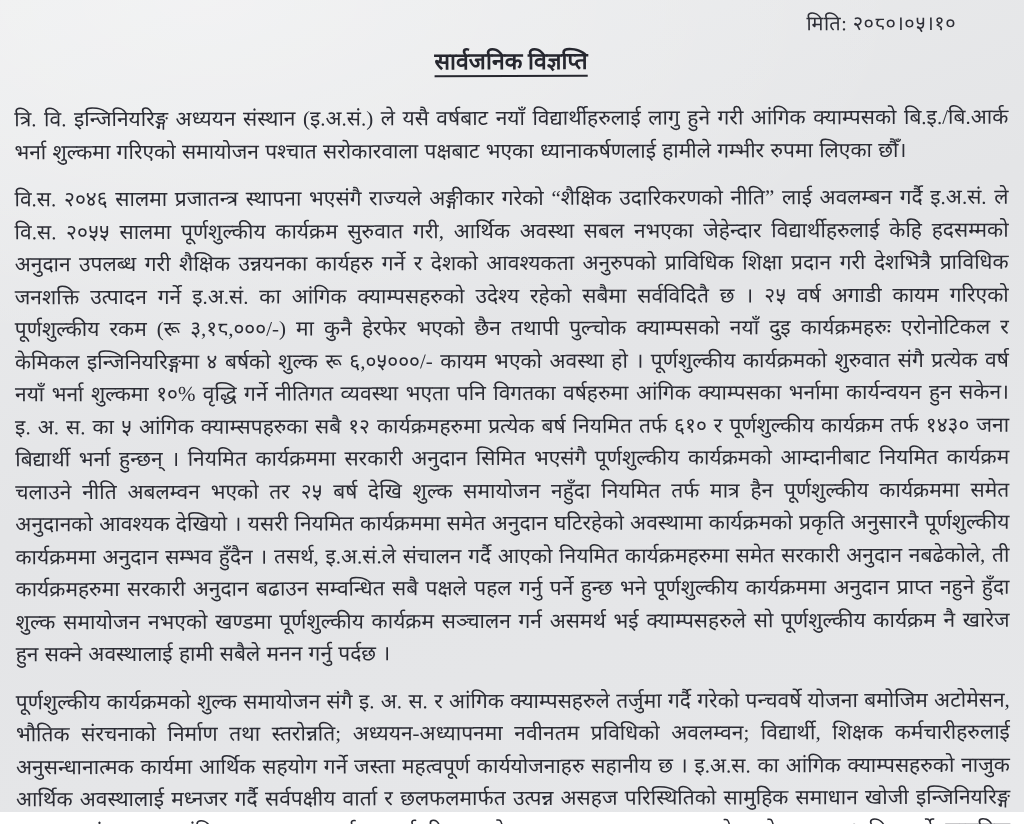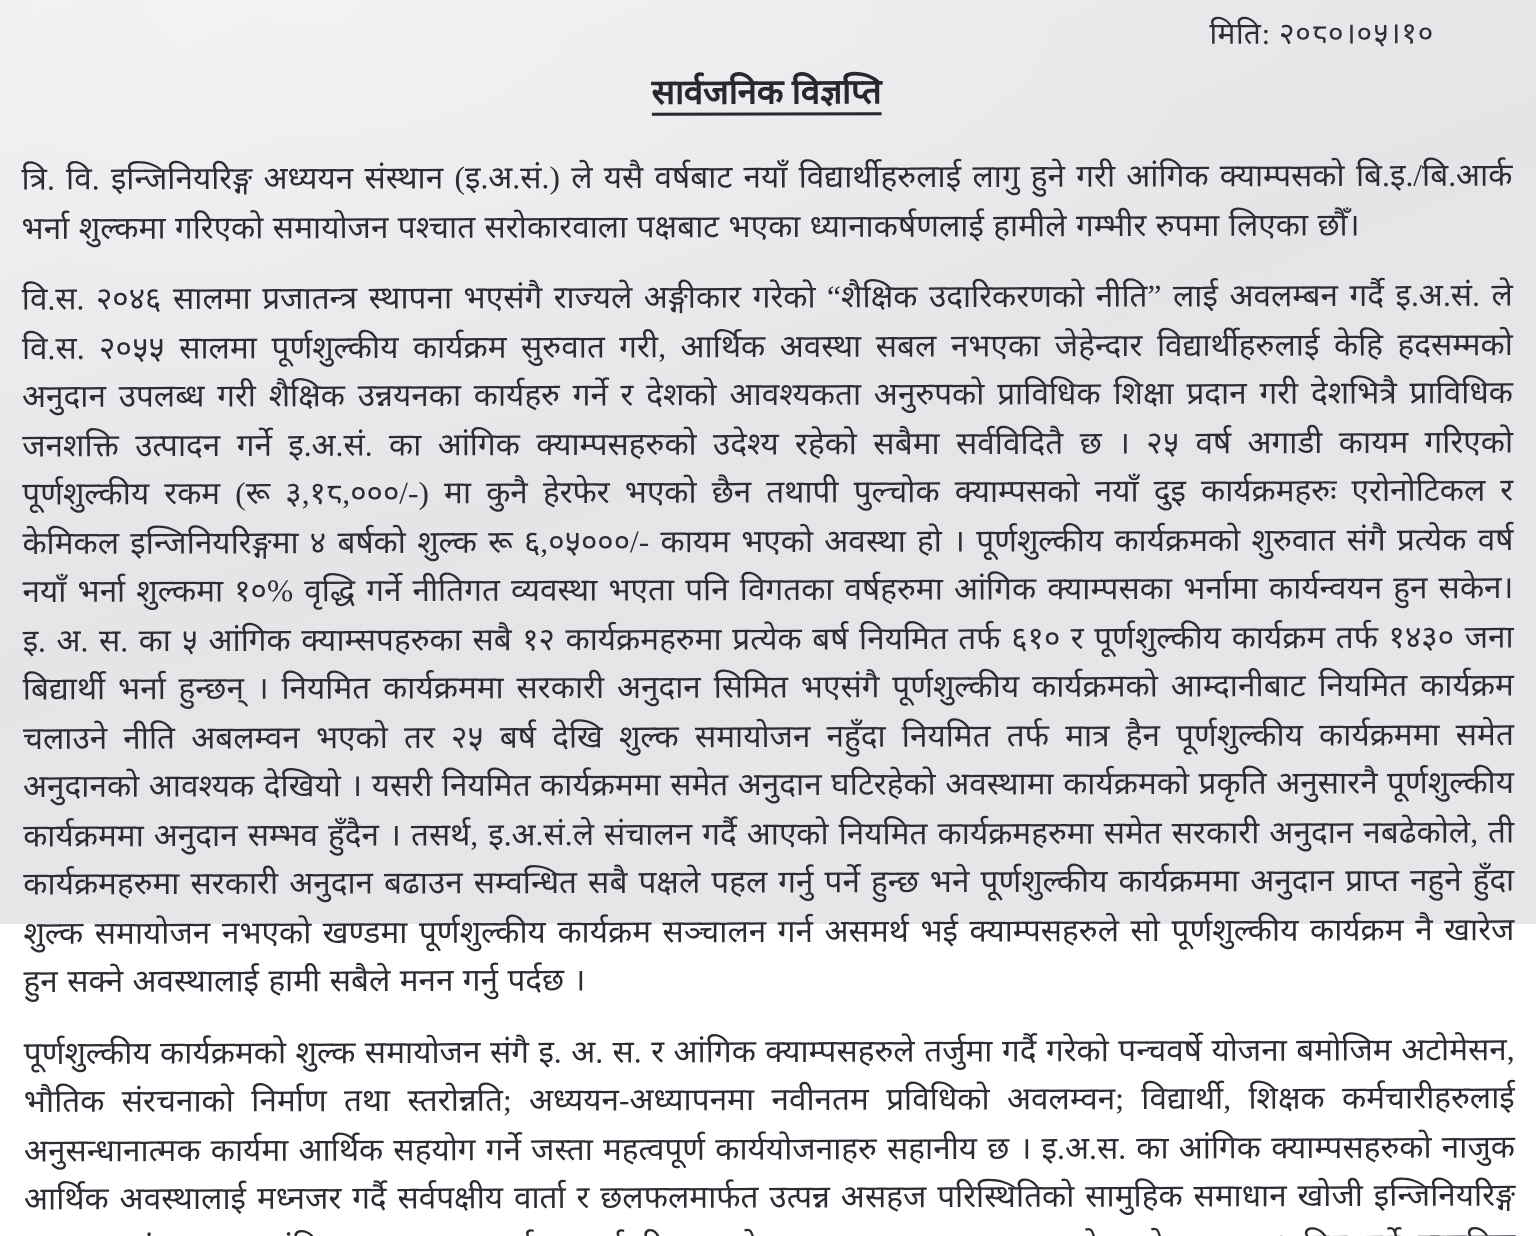--- a/index.html
+++ b/index.html
@@ -6,21 +6,21 @@
     margin: 0;
     padding: 0;
     width: 1024px;
     height: 824px;
     overflow: hidden;
     font-family: "Liberation Serif", "DejaVu Serif", serif;
   }
   .paper {
     position: relative;
     width: 1024px;
-    height: 616px;
+    height: 812px;
     box-sizing: border-box;
     padding: 12px 16px 10px 14px;
     background:
       radial-gradient(1200px 600px at 20% 0%, rgba(255,255,255,0.35), rgba(255,255,255,0) 60%),
       linear-gradient(160deg, #ecedee 0%, #e4e5e7 45%, #e6e7e9 100%);
     color: #2b2c34;
   }
   .scan-tilt {
     transform: rotate(-0.15deg);
     transform-origin: 50% 0;

